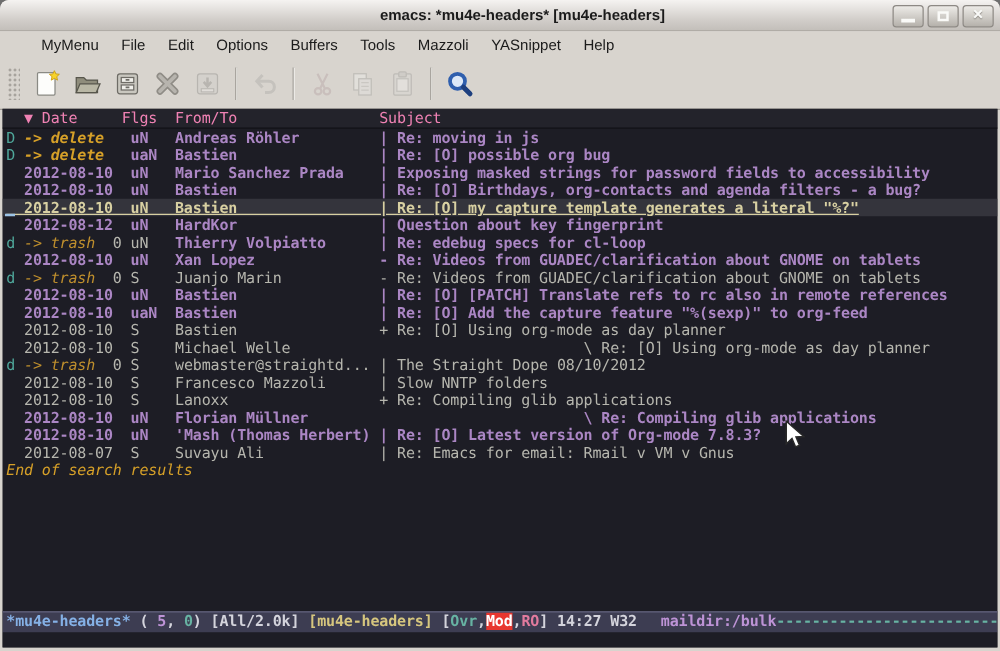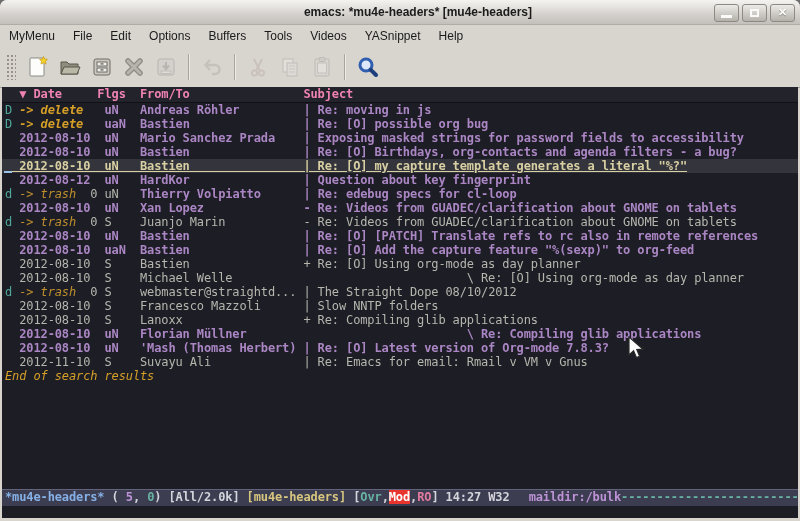--- a/index.html
+++ b/index.html
@@ -7,41 +7,41 @@
   .frame{position:absolute;inset:0;background:var(--chrome);border-radius:7px 7px 0 0;}
   
   .titlebar{position:relative;height:24px;background:linear-gradient(#f5f3f1,#d2cecA 65%,#c3bfba);border-radius:7px 7px 0 0;border-bottom:1px solid #b0aca6;}
   .title{text-align:center;line-height:24px;font-weight:bold;font-size:12px;color:#1b1b1b;padding-left:36px;}
   .controls{position:absolute;right:5px;top:4px;display:flex;gap:3px;}
   .ctrl{width:23px;height:16px;border:1px solid #8d8984;border-radius:3px;background:linear-gradient(#edebe7,#b5b1ab);position:relative;}
   .ctrl.minimize::after{content:"";position:absolute;left:6px;right:6px;bottom:3px;height:3px;background:#fafaf8;}
   .ctrl.maximize::after{content:"";position:absolute;left:7px;right:7px;top:4px;bottom:4px;border:2px solid #fafaf8;}
   .ctrl.close::after{content:"\2715";position:absolute;inset:0;color:#fafaf8;font-weight:bold;font-size:11px;line-height:15px;text-align:center;text-shadow:0 1px 1px #84807a;}
   
-  .menubar{height:22px;background:var(--chrome);display:flex;align-items:center;padding-left:0;font-size:12px;color:#1b1b1b;}
+  .menubar{height:22px;background:var(--chrome);display:flex;align-items:center;padding-left:24px;font-size:12px;color:#1b1b1b;}
   .menu-item{padding:0 9px;line-height:22px;}
   
   .toolbar{height:40px;background:var(--chrome);border-bottom:1px solid #9f9b95;display:flex;align-items:center;padding-left:4px;}
   .tb-handle{width:10px;height:26px;margin:0 6px 0 2px;background-image:radial-gradient(#97938c 1px,transparent 1.1px);background-size:4px 4px;}
   .tb-btn{width:30px;height:30px;margin:0 1px;display:flex;align-items:center;justify-content:center;}
   .tb-btn.disabled{opacity:.38;filter:grayscale(55%);}
   .tb-sep{width:1px;height:26px;background:#a9a59f;border-right:1px solid #eceae6;margin:0 6px;}
   
   .buffer{position:absolute;top:87px;left:2px;right:2px;bottom:3px;background:var(--bg);font-family:"DejaVu Sans Mono",monospace;font-size:12px;letter-spacing:-0.12px;overflow:hidden;}
   .header-line{height:15px;line-height:15px;background:var(--hdr-bg);border-bottom:1px solid #101016;white-space:pre;padding-left:3px;overflow:hidden;}
   .row,.endline{height:14px;line-height:14px;white-space:pre;padding-left:3px;overflow:hidden;}
   .row.current{background:var(--bg-hl);}
   
   .sg-mark{color:var(--teal);}
   .sg-del{color:var(--orange);font-weight:bold;font-style:italic;}
   .sg-trash{color:var(--orange-dim);font-style:italic;}
   .sg-unread{color:var(--purple);font-weight:bold;}
   .sg-read{color:var(--gray);}
   .sg-hl{color:var(--khaki);font-weight:bold;text-decoration:underline;}
-  .sg-hdr{color:var(--pink);font-weight:bold;}
+  .sg-hdr{color:var(--pink);font-weight:normal;}
   .sg-end{color:var(--orange);font-style:italic;}
   
   .modeline{position:absolute;left:0;right:0;bottom:12px;height:16px;line-height:15px;background:var(--ml-bg);border-top:1px solid #63637e;white-space:pre;padding-left:3px;font-weight:bold;overflow:hidden;}
   .sg-name{color:var(--ml-blue);}
   .sg-plain{color:var(--ml-fg);}
   .sg-p{color:var(--ml-purple);}
   .sg-t{color:var(--ml-teal);}
   .sg-k{color:var(--ml-khaki);}
   .sg-m{color:#ffffff;background:var(--ml-red);}
   .sg-r{color:var(--ml-pink);}
@@ -66,21 +66,21 @@
         </div>
     </div>
 
     <div class="menubar" id="menu-bar">
         <div class="menu-item">MyMenu</div>
         <div class="menu-item">File</div>
         <div class="menu-item">Edit</div>
         <div class="menu-item">Options</div>
         <div class="menu-item">Buffers</div>
         <div class="menu-item">Tools</div>
-        <div class="menu-item">Videos</div>
+        <div class="menu-item">Mazzoli</div>
         <div class="menu-item">YASnippet</div>
         <div class="menu-item">Help</div>
       </div>
 
     <div class="toolbar">
       <div class="tb-handle"></div>
       <div style="display:flex;align-items:center;" id="tb-buttons">
           <div class="tb-btn">
             <svg width="24" height="24" viewBox="0 0 24 24">
               <rect x="4" y="3" width="14" height="18" rx="1" fill="#fdfdfb" stroke="#8a8a84"></rect>
@@ -168,21 +168,21 @@
           <div class="row"><span class="sg-mark">d </span><span class="sg-trash">-&gt; trash </span><span class="sg-read"> 0 S    Juanjo Marin           - Re: Videos from GUADEC/clarification about GNOME on tablets</span></div>
           <div class="row"><span class="sg-mark">  </span><span class="sg-unread">2012-08-10  uN   Bastien                | Re: [O] [PATCH] Translate refs to rc also in remote references</span></div>
           <div class="row"><span class="sg-mark">  </span><span class="sg-unread">2012-08-10  uaN  Bastien                | Re: [O] Add the capture feature "%(sexp)" to org-feed</span></div>
           <div class="row"><span class="sg-mark">  </span><span class="sg-read">2012-08-10  S    Bastien                + Re: [O] Using org-mode as day planner</span></div>
           <div class="row"><span class="sg-mark">  </span><span class="sg-read">2012-08-10  S    Michael Welle                                 \ Re: [O] Using org-mode as day planner</span></div>
           <div class="row"><span class="sg-mark">d </span><span class="sg-trash">-&gt; trash </span><span class="sg-read"> 0 S    webmaster@straightd... | The Straight Dope 08/10/2012</span></div>
           <div class="row"><span class="sg-mark">  </span><span class="sg-read">2012-08-10  S    Francesco Mazzoli      | Slow NNTP folders</span></div>
           <div class="row"><span class="sg-mark">  </span><span class="sg-read">2012-08-10  S    Lanoxx                 + Re: Compiling glib applications</span></div>
           <div class="row"><span class="sg-mark">  </span><span class="sg-unread">2012-08-10  uN   Florian Müllner                               \ Re: Compiling glib applications</span></div>
           <div class="row"><span class="sg-mark">  </span><span class="sg-unread">2012-08-10  uN   'Mash (Thomas Herbert) | Re: [O] Latest version of Org-mode 7.8.3?</span></div>
-          <div class="row"><span class="sg-mark">  </span><span class="sg-read">2012-11-10  S    Suvayu Ali             | Re: Emacs for email: Rmail v VM v Gnus</span></div>
+          <div class="row"><span class="sg-mark">  </span><span class="sg-read">2012-08-07  S    Suvayu Ali             | Re: Emacs for email: Rmail v VM v Gnus</span></div>
         </div>
       <div class="endline"><span class="sg-end">End of search results</span></div>
       <div class="cursor-bar"></div>
       <div class="modeline" id="modeline"><span class="sg-name">*mu4e-headers*</span><span class="sg-plain"> ( </span><span class="sg-p">5</span><span class="sg-plain">, </span><span class="sg-t">0</span><span class="sg-plain">) [All/2.0k] </span><span class="sg-k">[mu4e-headers]</span><span class="sg-plain"> [</span><span class="sg-t">Ovr</span><span class="sg-plain">,</span><span class="sg-m">Mod</span><span class="sg-plain">,</span><span class="sg-r">RO</span><span class="sg-plain">] 14:27 W32 </span><span class="sg-mp">maildir:/bulk</span><span class="sg-d">------------------------------------------------------------</span></div>
       <div class="echo"></div>
     </div>
 
   </div>
 
   <div class="mouse">

